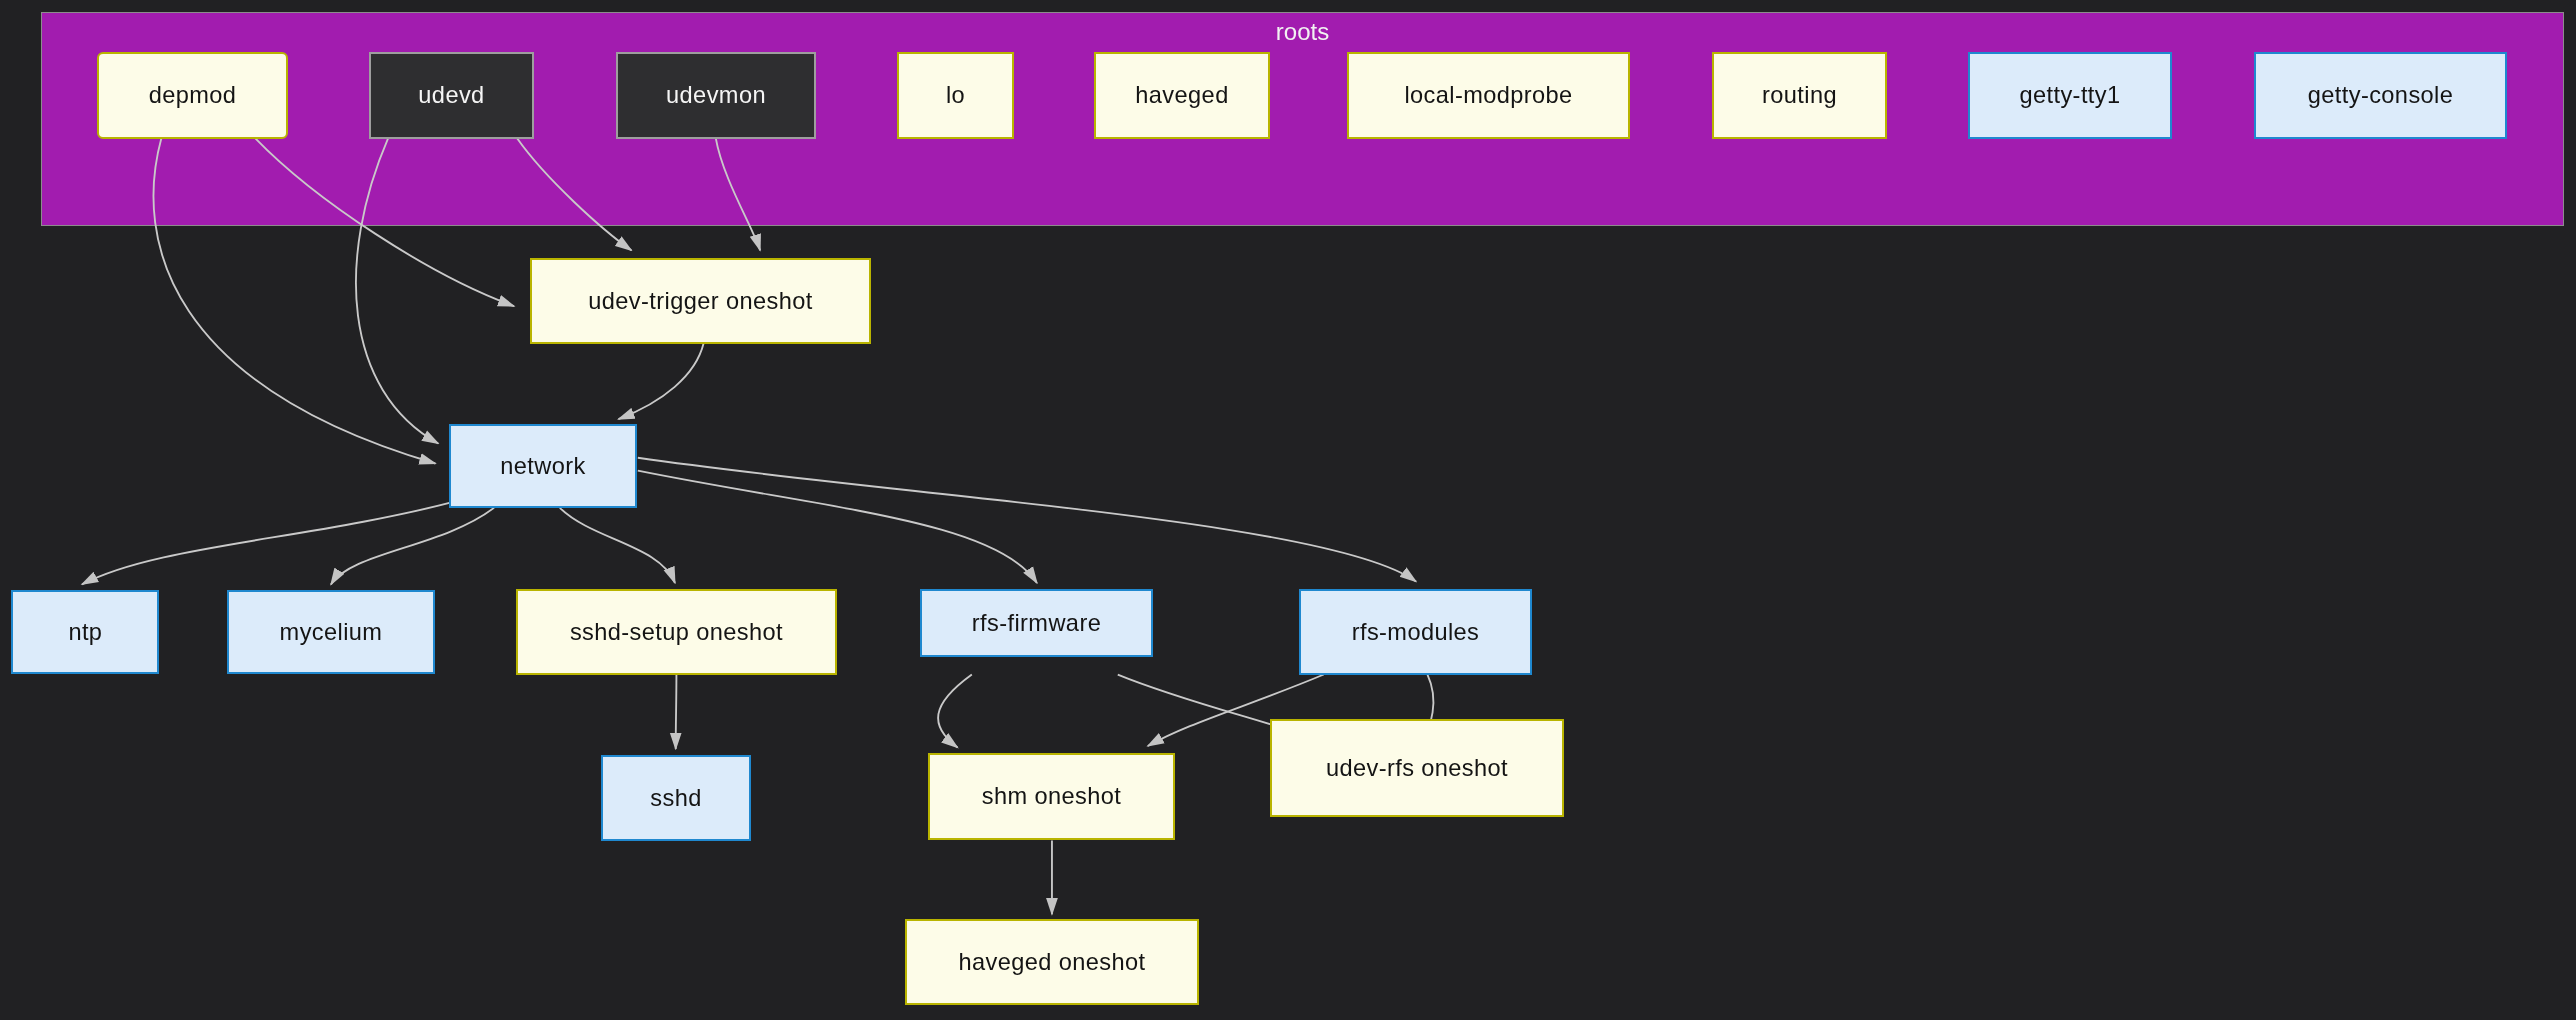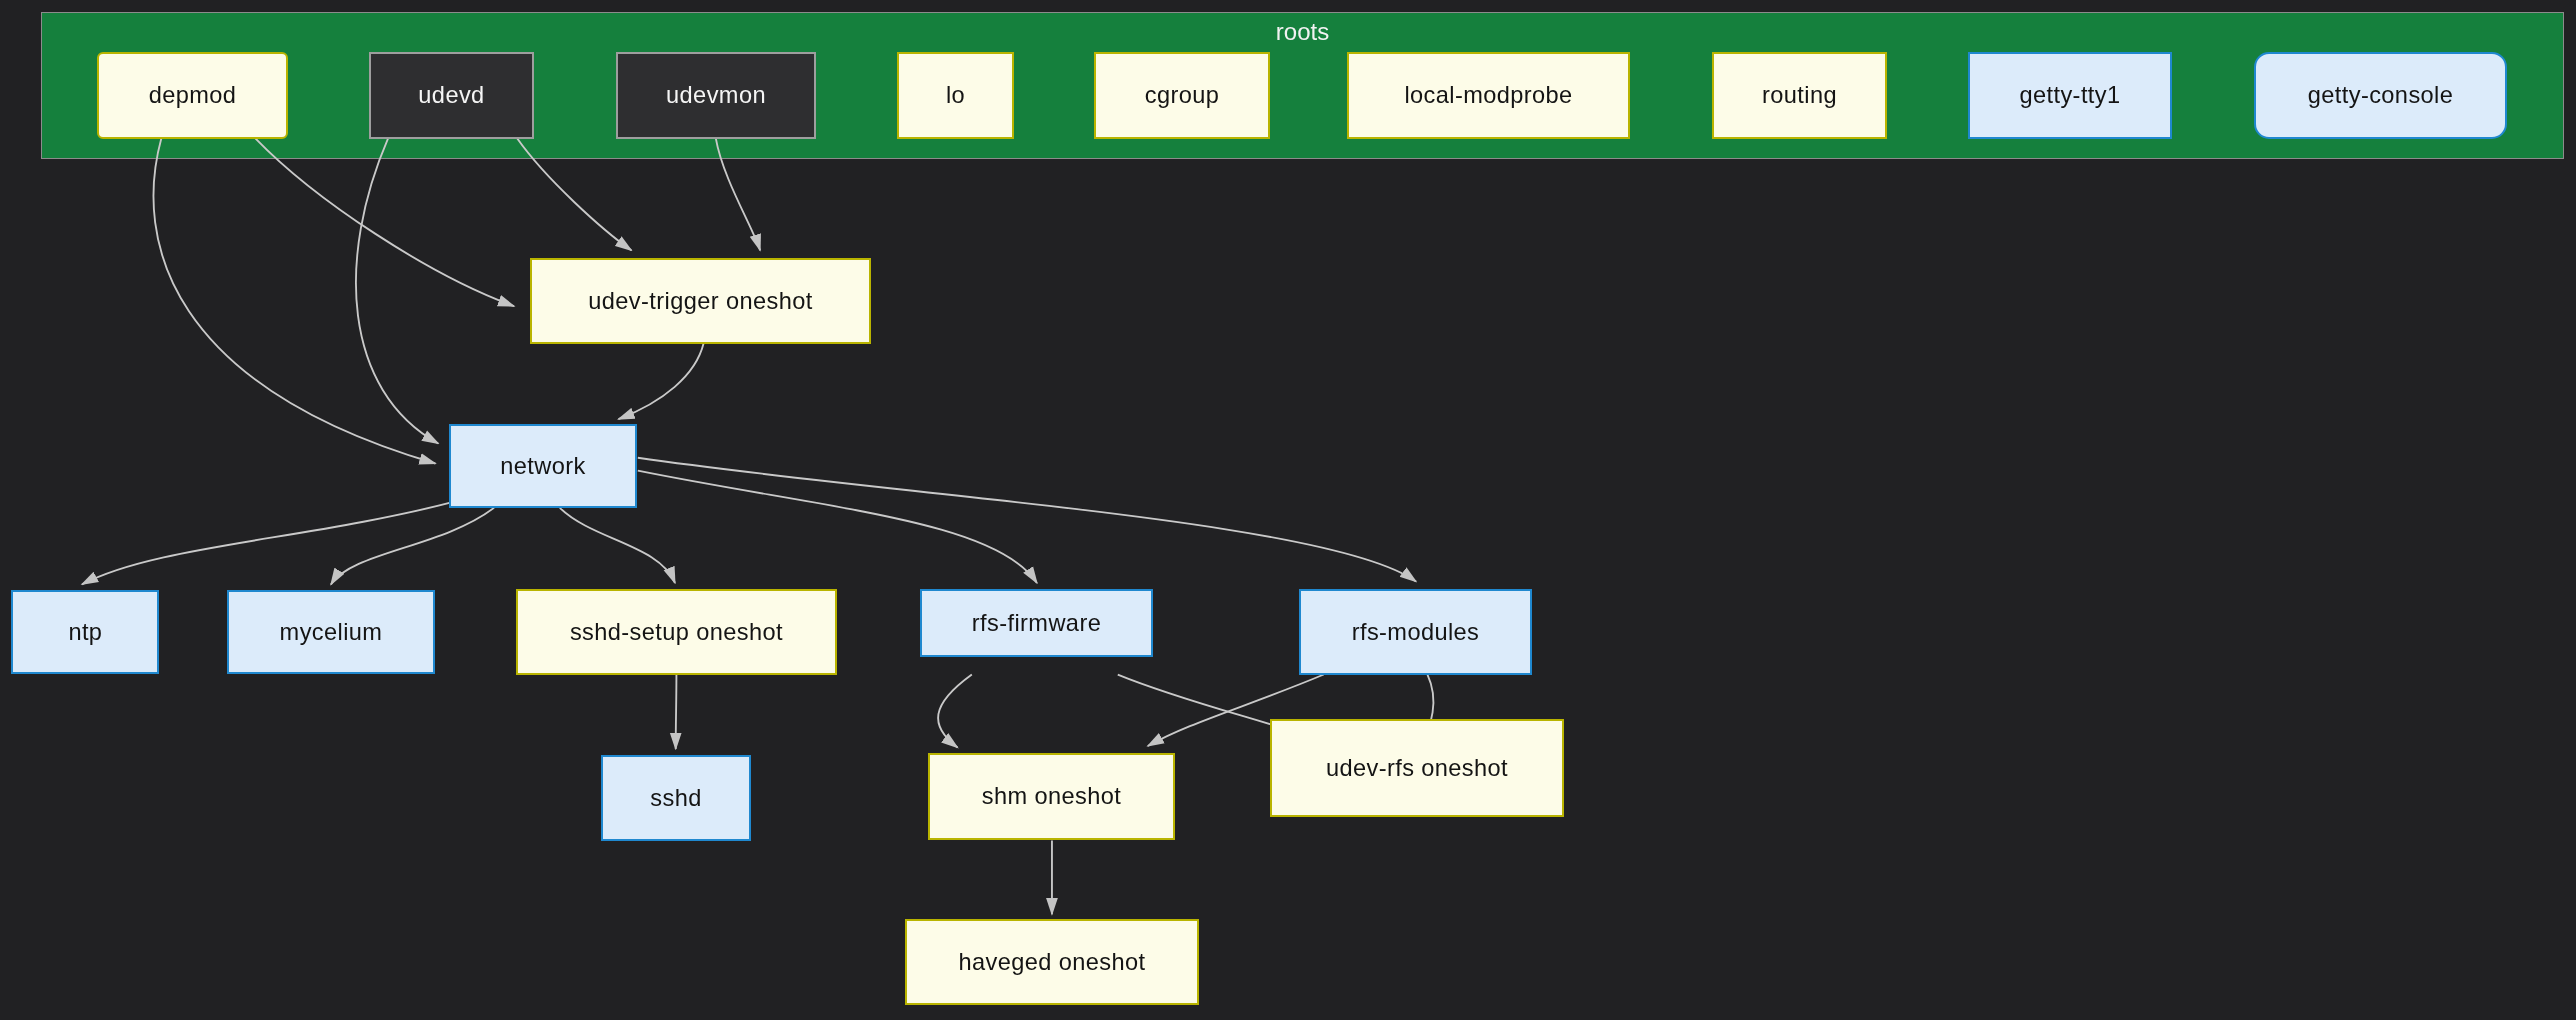--- a/index.html
+++ b/index.html
@@ -11,22 +11,22 @@
   #canvas {
     position: relative;
     width: 2576px;
     height: 1020px;
     background: #212123;
     overflow: hidden;
   }
   .cluster {
     position: absolute;
     left: 41px; top: 12px;
-    width: 2523px; height: 147px;
-    background: #15803d;
+    width: 2523px; height: 214px;
+    background: #a21caf;
     border: 1.4px solid #8c8c8c;
     box-sizing: border-box;
   }
   .cluster-label {
     position: absolute;
     left: 0; top: 5.7px;
     width: 100%;
     text-align: center;
     color: #f2f2f2;
     font-size: 24px;
@@ -103,25 +103,25 @@
     <path class="edge" marker-end="url(#arrow)" d="M 1562,943 C 1670,987 1792,1012 1864,1043"></path>
     <path class="edge" marker-end="url(#arrow)" d="M 1850,943 C 1745,987 1662,1010 1604,1043"></path>
     <path class="edge" marker-end="url(#arrow)" d="M 1995,943 C 2012,980 2000,1013 1986,1045"></path>
     <path class="edge" marker-end="url(#arrow)" d="M 1470,1175 C 1470,1210 1470,1243 1470,1278"></path>
   </svg>
 
   <div class="node yellow" style="left:97px;  top:52px; width:191px; height:87px;border-radius:6px;">depmod</div>
   <div class="node dark" style="left:369px;  top:52px; width:165px; height:87px;">udevd</div>
   <div class="node dark" style="left:616px;  top:52px; width:200px; height:87px;">udevmon</div>
   <div class="node yellow" style="left:897px; top:52px; width:117px; height:87px;">lo</div>
-  <div class="node yellow" style="left:1094px; top:52px; width:176px; height:87px;">cgroup</div>
+  <div class="node yellow" style="left:1094px; top:52px; width:176px; height:87px;">haveged</div>
   <div class="node yellow" style="left:1347px; top:52px; width:283px; height:87px;">local-modprobe</div>
   <div class="node yellow" style="left:1712px; top:52px; width:175px; height:87px;">routing</div>
   <div class="node blue" style="left:1968px; top:52px; width:204px; height:87px;">getty-tty1</div>
-  <div class="node blue" style="left:2254px; top:52px; width:253px; height:87px;border-radius:15px;">getty-console</div>
+  <div class="node blue" style="left:2254px; top:52px; width:253px; height:87px;">getty-console</div>
 
   <div class="node yellow" style="left:530px;  top:258px;  width:341px; height:86px;">udev-trigger oneshot</div>
   <div class="node blue" style="left:449px;  top:424px;  width:188px; height:84px;">network</div>
 
   <div class="node blue" style="left:11.4px;   top:590px;  width:148px; height:84px;">ntp</div>
   <div class="node yellow" style="left:516px;  top:589px;  width:321px; height:86px;">sshd-setup oneshot</div>
   <div class="node blue" style="left:227px;  top:590px;  width:208px; height:84px;">mycelium</div>
   <div class="node blue" style="left:920px; top:589px;  width:233px; height:68px;">rfs-firmware</div>
   <div class="node blue" style="left:1299px; top:589px;  width:233px; height:86px;">rfs-modules</div>
 

